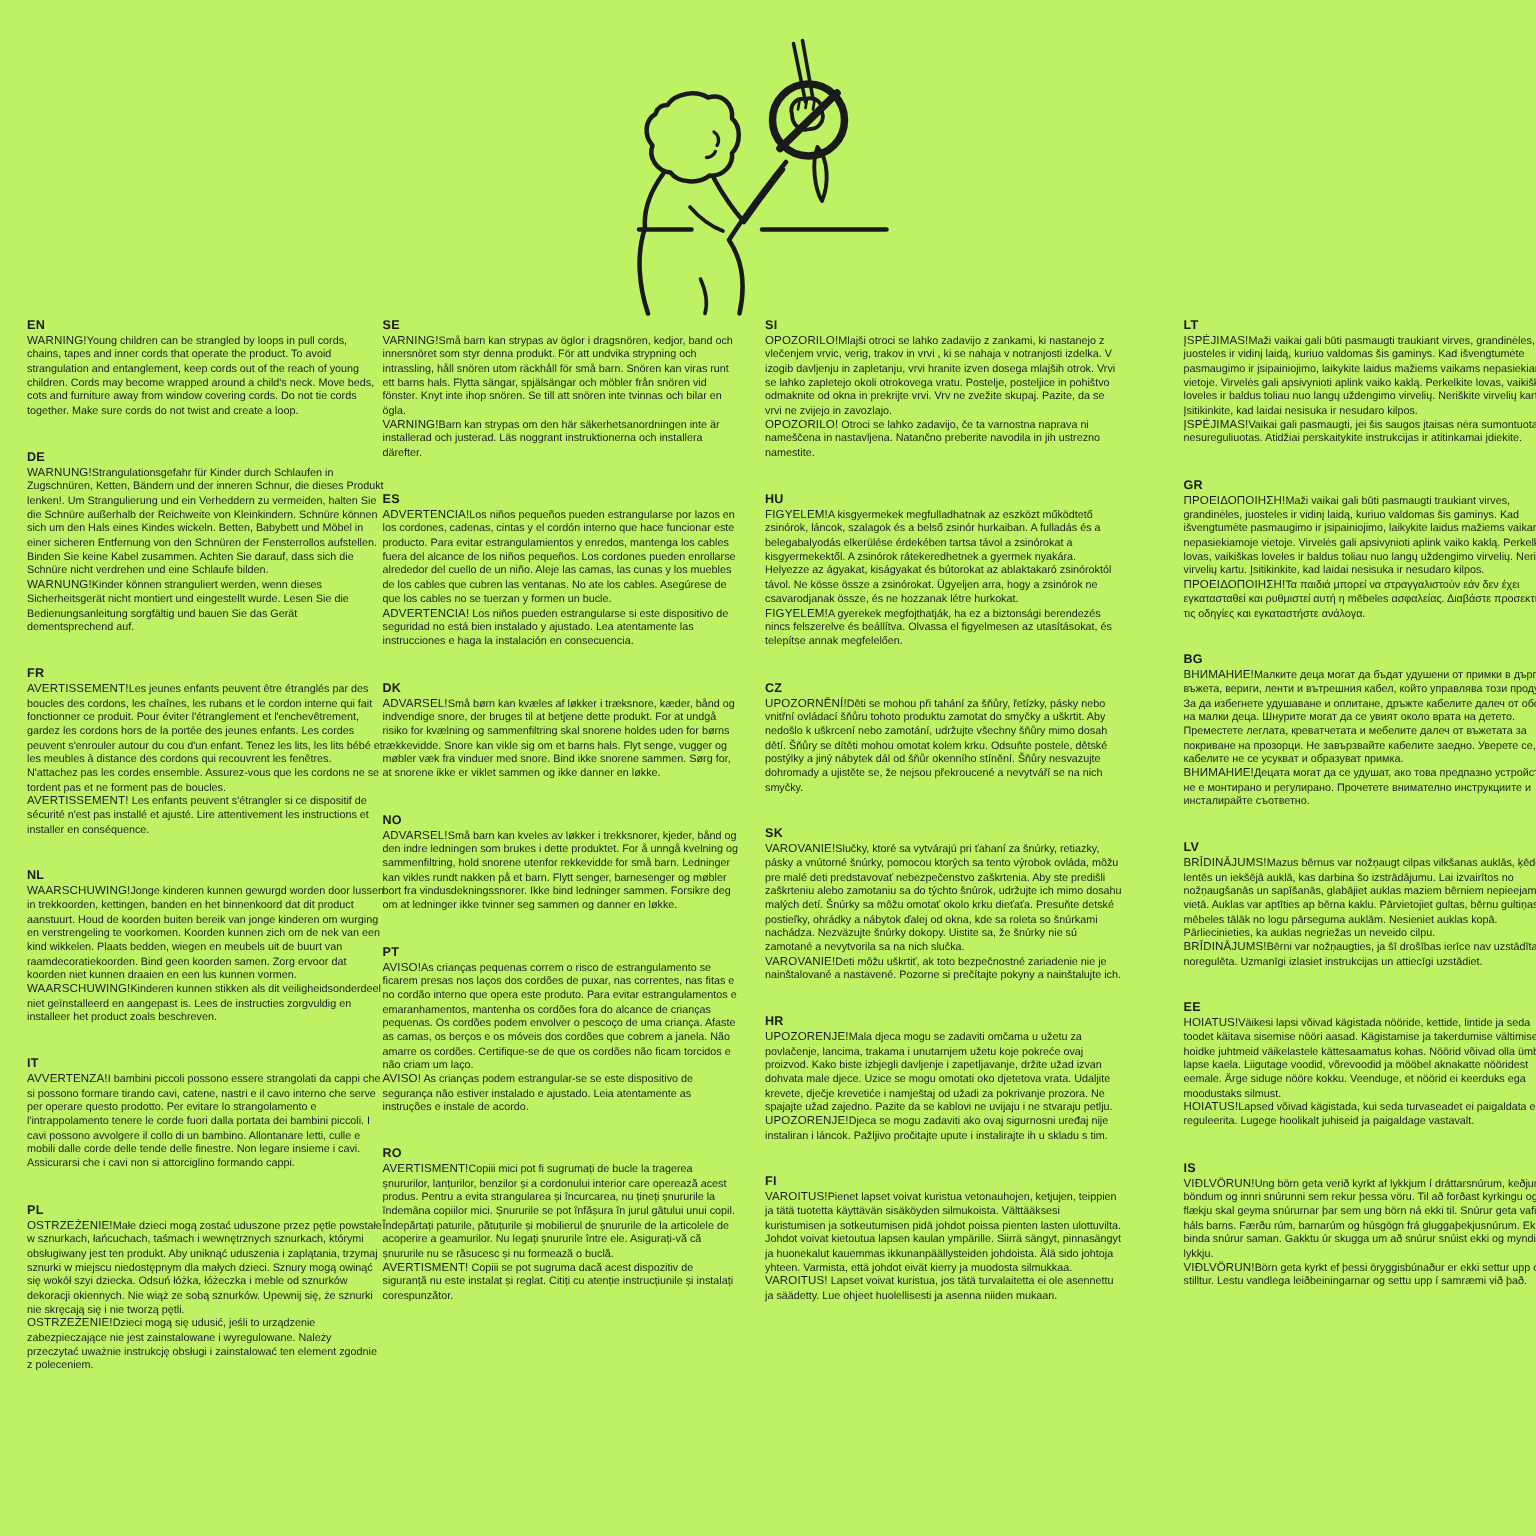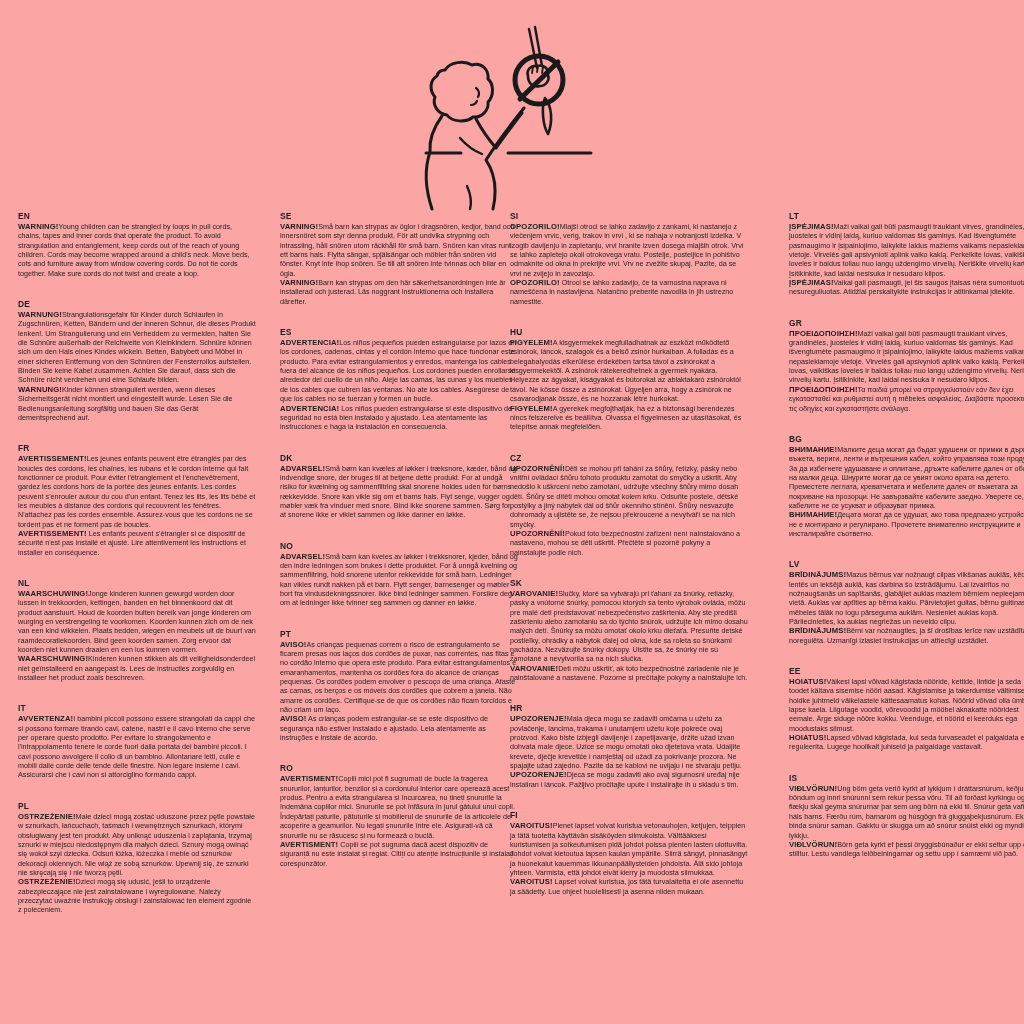--- a/index.html
+++ b/index.html
@@ -1,34 +1,34 @@
 <!DOCTYPE html>
 <html><head>
 <meta charset="utf-8">
 <style>
   html,body{margin:0;padding:0;}
   body{
     width:1024px;height:1024px;position:relative;overflow:hidden;
     background:#ffffff;color:#1d1d1d;
     font-family:"Liberation Sans","DejaVu Sans",sans-serif;
   }
-  .page{position:absolute;inset:0;background:#fca5a5;}
+  .page{position:absolute;inset:0;background:#bef264;}
   .illus{position:absolute;left:372px;top:10px;width:264px;height:202px;}
   .col{position:absolute;top:211px;width:238px;}
   .col-0{left:18px;}
-  .col-1{left:280px;}
+  .col-1{left:255px;}
   .col-2{left:510px;}
   .col-3{left:789px;width:253px;}
   section.lang-section{margin:0 0 21px 0;}
   .lang-code{
     font-size:8.4px;font-weight:700;line-height:10px;margin:0 0 1px 0;
     letter-spacing:0.2px;
   }
   p.warn{margin:0;font-size:7.2px;line-height:9.35px;}
-  .warn-label{font-weight:700;font-size:7.7px;letter-spacing:0.1px;text-align:right;}
+  .warn-label{font-weight:400;font-size:7.7px;letter-spacing:0.1px;text-align:right;}
 </style>
 </head>
 <body>
 
 <div class="page">
 
   <svg class="illus" viewBox="0 0 264 202" fill="none" stroke="#1a1a1a" stroke-linecap="round" stroke-linejoin="round">
 
     <g>
       <path d="M54 143 H89" stroke-width="3"></path>
@@ -149,21 +149,20 @@
 
   <section class="lang-section">
     <h2 class="lang-code">HU</h2>
     <p class="warn"><b class="warn-label">FIGYELEM!</b><span class="warn-text">A kisgyermekek megfulladhatnak az eszközt működtető zsinórok, láncok, szalagok és a belső zsinór hurkaiban. A fulladás és a belegabalyodás elkerülése érdekében tartsa távol a zsinórokat a kisgyermekektől. A zsinórok rátekeredhetnek a gyermek nyakára. Helyezze az ágyakat, kiságyakat és bútorokat az ablaktakaró zsinóroktól távol. Ne kösse össze a zsinórokat. Ügyeljen arra, hogy a zsinórok ne csavarodjanak össze, és ne hozzanak létre hurkokat.</span></p>
     <p class="warn"><b class="warn-label">FIGYELEM!</b><span class="warn-text">A gyerekek megfojthatják, ha ez a biztonsági berendezés nincs felszerelve és beállítva. Olvassa el figyelmesen az utasításokat, és telepítse annak megfelelően.</span></p>
   </section>
 
   <section class="lang-section">
     <h2 class="lang-code">CZ</h2>
     <p class="warn"><b class="warn-label">UPOZORNĚNÍ!</b><span class="warn-text">Děti se mohou při tahání za šňůry, řetízky, pásky nebo vnitřní ovládací šňůru tohoto produktu zamotat do smyčky a uškrtit. Aby nedošlo k uškrcení nebo zamotání, udržujte všechny šňůry mimo dosah dětí. Šňůry se dítěti mohou omotat kolem krku. Odsuňte postele, dětské postýlky a jiný nábytek dál od šňůr okenního stínění. Šňůry nesvazujte dohromady a ujistěte se, že nejsou překroucené a nevytváří se na nich smyčky.</span></p>
-    <p class="warn"><b class="warn-label">UPOZORNĚNÍ!</b><span class="warn-text">Pokud toto bezpečnostní zařízení není nainstalováno a nastaveno, mohou se děti uškrtit. Přečtěte si pozorně pokyny a nainstalujte podle nich.</span></p>
   </section>
 
   <section class="lang-section">
     <h2 class="lang-code">SK</h2>
     <p class="warn"><b class="warn-label">VAROVANIE!</b><span class="warn-text">Slučky, ktoré sa vytvárajú pri ťahaní za šnúrky, retiazky, pásky a vnútorné šnúrky, pomocou ktorých sa tento výrobok ovláda, môžu pre malé deti predstavovať nebezpečenstvo zaškrtenia. Aby ste predišli zaškrteniu alebo zamotaniu sa do týchto šnúrok, udržujte ich mimo dosahu malých detí. Šnúrky sa môžu omotať okolo krku dieťaťa. Presuňte detské postieľky, ohrádky a nábytok ďalej od okna, kde sa roleta so šnúrkami nachádza. Nezväzujte šnúrky dokopy. Uistite sa, že šnúrky nie sú zamotané a nevytvorila sa na nich slučka.</span></p>
     <p class="warn"><b class="warn-label">VAROVANIE!</b><span class="warn-text">Deti môžu uškrtiť, ak toto bezpečnostné zariadenie nie je nainštalované a nastavené. Pozorne si prečítajte pokyny a nainštalujte ich.</span></p>
   </section>
 
   <section class="lang-section">
     <h2 class="lang-code">HR</h2>

